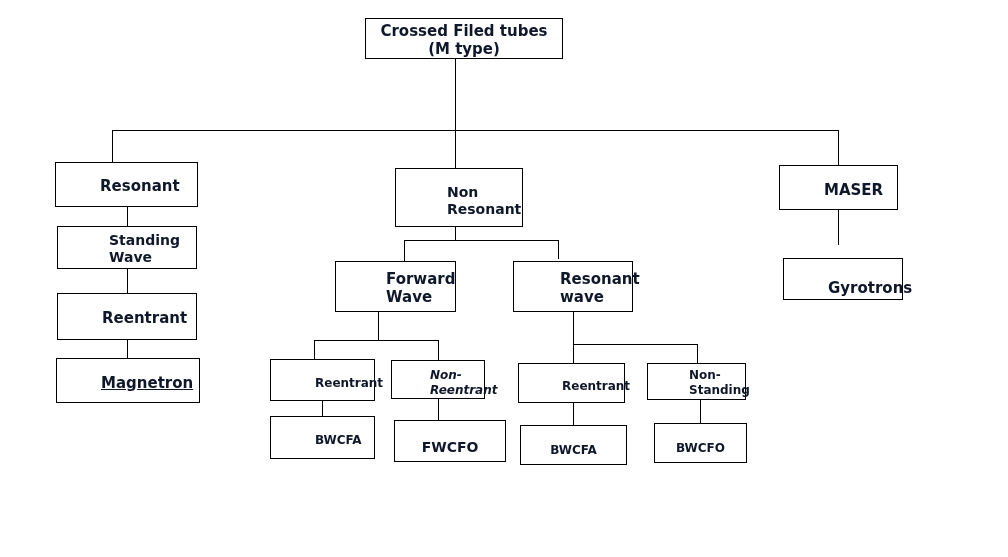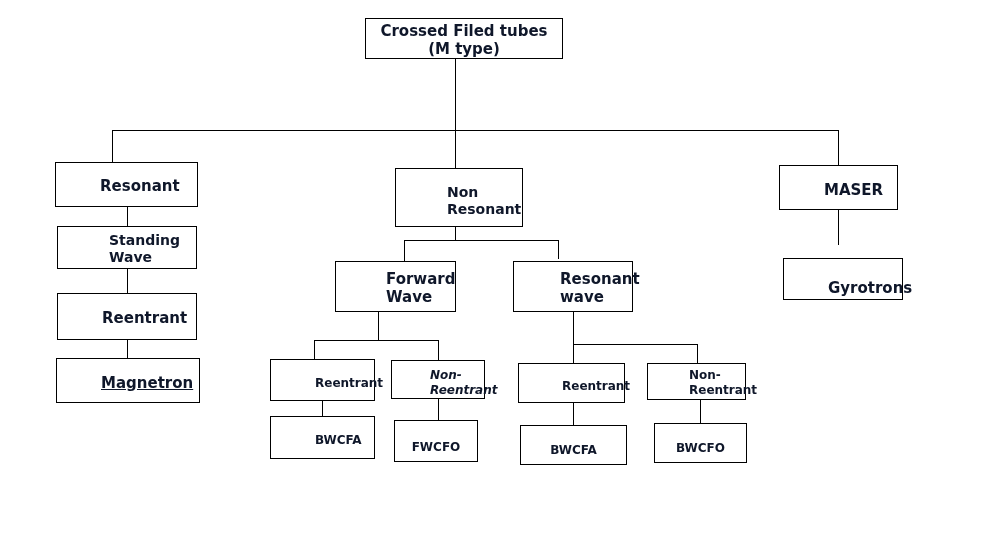--- a/index.html
+++ b/index.html
@@ -127,31 +127,31 @@
   </div>
 
   <div class="node al-left" style="left:391px; top:360px; width:94px; height:39px; font-size:12px; padding:6px 0 0 2px;font-style:italic;">
     <span class="label">Non-Reentrant</span>
   </div>
 
   <div class="node al-left" style="left:270px; top:416px; width:105px; height:43px; font-size:12px; padding:6px 0 0 8px;">
     <span class="label">BWCFA</span>
   </div>
 
-  <div class="node al-center" style="left:394px; top:420px; width:84px; height:42px; font-size:12px; padding-top:12px;">
+  <div class="node al-center" style="left:394px; top:420px; width:112px; height:42px; font-size:14px; padding-top:12px;">
     <span class="label">FWCFO</span>
   </div>
 
   <div class="node al-left" style="left:518px; top:363px; width:107px; height:40px; font-size:12px; padding:6px 0 0 7px;">
     <span class="label">Reentrant</span>
   </div>
 
   <div class="node al-left" style="left:647px; top:363px; width:99px; height:37px; font-size:12px; padding:2px 0 0 5px;">
     <span class="label">Non-
-Reentrant</span>
+Standing</span>
   </div>
 
   <div class="node al-center" style="left:520px; top:425px; width:107px; height:40px; font-size:12px; padding-top:11px;">
     <span class="label">BWCFA</span>
   </div>
 
   <div class="node al-center" style="left:654px; top:423px; width:93px; height:40px; font-size:12px; padding-top:11px;">
     <span class="label">BWCFO</span>
   </div>
 

